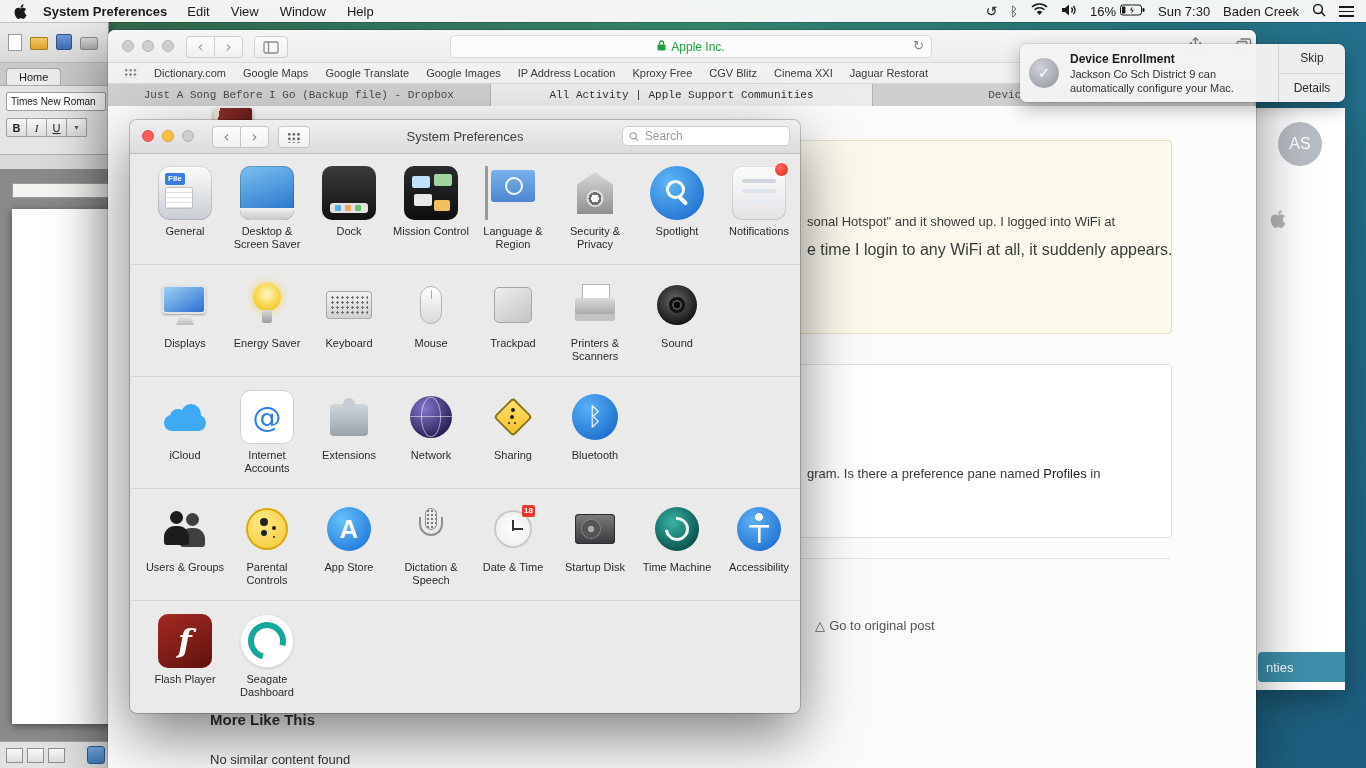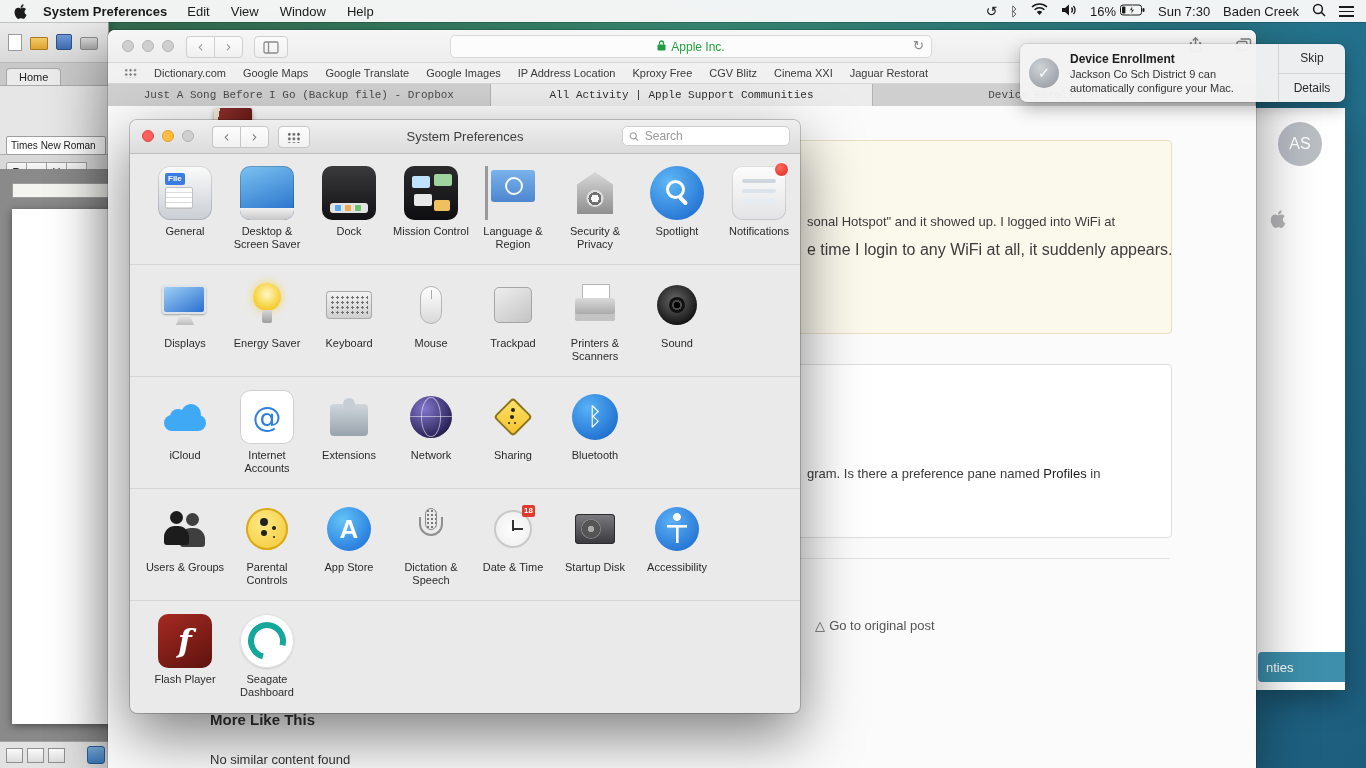--- a/index.html
+++ b/index.html
@@ -49,21 +49,21 @@
   .wicon{width:16px;height:16px;position:relative;}
   .wicon-doc{background:#fff;border:1px solid #9b9b9b;width:12px;height:15px;}
   .wicon-folder{background:linear-gradient(#f3c969,#dfa32f);border:1px solid #a87c1e;height:11px;margin-top:3px;border-radius:1px;}
   .wicon-save{background:linear-gradient(#6f9bd8,#3f6cb0);border:1px solid #2f5188;width:14px;height:14px;border-radius:2px;}
   .wicon-print{background:linear-gradient(#d8d8d8,#a5a5a5);border:1px solid #8a8a8a;height:11px;margin-top:3px;border-radius:2px;}
   .word-tabs{height:22px;background:#c9c9c9;display:flex;align-items:flex-end;padding-left:6px;border-bottom:1px solid #aaa;}
   .word-tab{background:#ebebeb;border:1px solid #a8a8a8;border-bottom:none;border-radius:4px 4px 0 0;
     font-size:11px;color:#222;padding:2px 12px 2px 12px;}
   .word-ribbon{height:62px;background:#e6e6e6;border-bottom:1px solid #adadad;padding:6px 0 0 6px;}
   .word-font{width:94px;height:17px;background:#fff;border:1px solid #9f9f9f;border-radius:2px;
-    font-size:10px;color:#222;line-height:17px;padding-left:4px;white-space:nowrap;overflow:hidden;margin-top:44px;}
+    font-size:10px;color:#222;line-height:17px;padding-left:4px;white-space:nowrap;overflow:hidden;}
   .word-fmt{display:flex;margin-top:7px;}
   .word-fbtn{width:19px;height:17px;border:1px solid #9f9f9f;border-left:none;background:linear-gradient(#f7f7f7,#dcdcdc);
     font-size:11px;color:#222;display:flex;align-items:center;justify-content:center;}
   .word-fbtn:first-child{border-left:1px solid #9f9f9f;border-radius:2px 0 0 2px;}
   .word-fbtn.b{font-weight:bold;}
   .word-fbtn.i{font-style:italic;font-family:"Liberation Serif",serif;}
   .word-fbtn.u{text-decoration:underline;}
   .word-fbtn.dd::after{content:"▾";font-family:"DejaVu Sans",sans-serif;font-size:8px;color:#555;}
   .word-work{position:absolute;left:0;right:0;top:147px;bottom:26px;background:#8a8a8a;overflow:hidden;}
   .word-ruler{position:absolute;left:12px;right:-20px;top:14px;height:13px;background:#f4f4f0;border:1px solid #9c9c9c;}
@@ -551,20 +551,24 @@
         </div>
         <div class="spcell">
           <div class="pi pi-datetime"></div>
           <div class="plabel">Date &amp; Time</div>
         </div>
         <div class="spcell">
           <div class="pi pi-startup"></div>
           <div class="plabel">Startup Disk</div>
         </div>
         <div class="spcell">
+          <div class="pi pi-timemachine"></div>
+          <div class="plabel">Time Machine</div>
+        </div>
+        <div class="spcell">
           <div class="pi pi-accessibility"></div>
           <div class="plabel">Accessibility</div>
         </div>
       </div>
       <div class="sprow">
         <div class="spcell">
           <div class="pi pi-flash"></div>
           <div class="plabel">Flash Player</div>
         </div>
         <div class="spcell">

